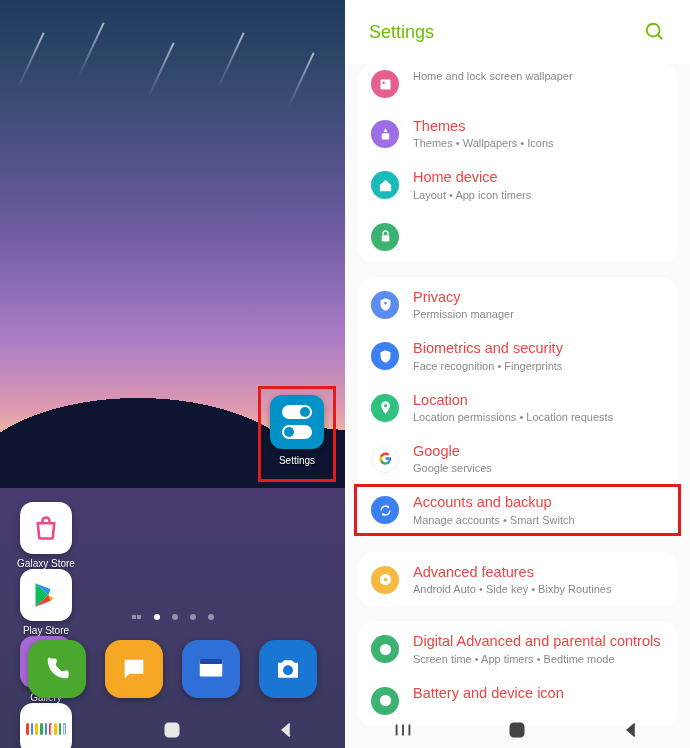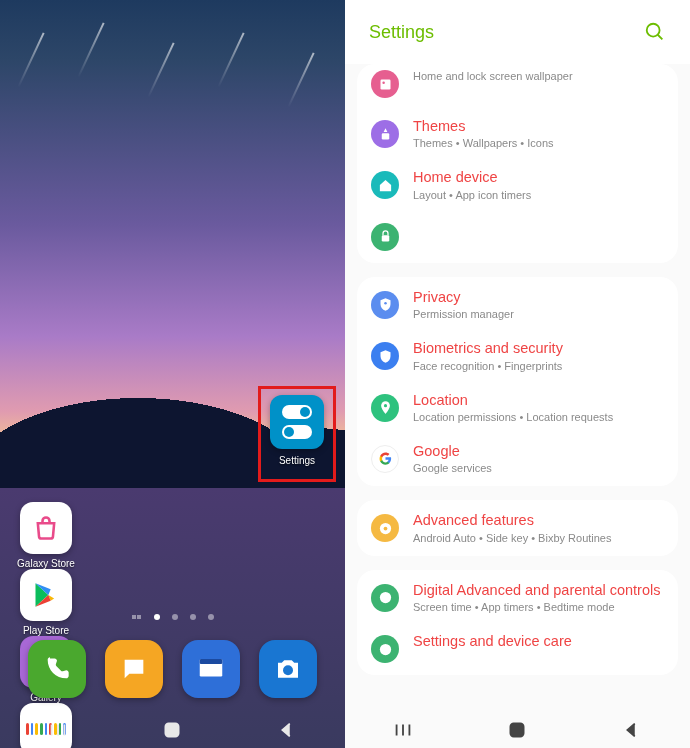--- a/index.html
+++ b/index.html
@@ -285,20 +285,33 @@
               <path fill="#34A853" d="M12 22c2.6 0 4.8-.9 6.3-2.3l-3.2-2.4c-.9.6-2 .9-3.1.9-2.4 0-4.5-1.6-5.2-3.8H3.5v2.5C5.1 19.9 8.3 22 12 22z"></path>
               <path fill="#FBBC05" d="M6.8 14.4c-.2-.6-.3-1.2-.3-1.9s.1-1.3.3-1.9V8.1H3.5C2.8 9.5 2.5 11 2.5 12.5s.3 3 1 4.4l3.3-2.5z"></path>
               <path fill="#EA4335" d="M12 6.2c1.4 0 2.6.5 3.6 1.4l2.7-2.7C16.7 3.3 14.5 2.5 12 2.5 8.3 2.5 5.1 4.6 3.5 7.6l3.3 2.5c.7-2.2 2.8-3.9 5.2-3.9z"></path>
             </svg>
           </div>
           <div class="stext">
             <div class="h">Google</div>
             <div class="s">Google services</div>
           </div>
         </div>
+        <div class="sitem">
+          <div class="sicon c-sync">
+            <svg viewBox="0 0 24 24">
+              <path fill="none" stroke="#fff" stroke-width="2.3" d="M5 12a7 7 0 0 1 12-5M19 12a7 7 0 0 1-12 5"></path>
+              <path d="M16 3l2 4-4 0zM8 21l-2-4 4 0z"></path>
+            </svg>
+          </div>
+          <div class="stext">
+            <div class="h">Accounts and backup</div>
+            <div class="s">Manage accounts  •  Smart Switch</div>
+          </div>
+          <div class="hl"></div>
+        </div>
       </div>
       <div class="sgroup">
         <div class="sitem">
           <div class="sicon c-adv">
             <svg viewBox="0 0 24 24">
               <circle cx="12" cy="12" r="9"></circle>
               <circle cx="12" cy="12" r="3" fill="#f5b942"></circle>
             </svg>
           </div>
           <div class="stext">
@@ -321,21 +334,21 @@
           </div>
         </div>
         <div class="sitem">
           <div class="sicon c-bat">
             <svg viewBox="0 0 24 24">
               <circle cx="12" cy="12" r="9"></circle>
               <path fill="#fff" d="M11 7h2v5h3l-4 5-4-5h3z"></path>
             </svg>
           </div>
           <div class="stext">
-            <div class="h">Settings and device care</div>
+            <div class="h">Battery and device icon</div>
           </div>
         </div>
       </div>
     </div>
 
   <div class="navbar light">
     <svg width="22" height="22" viewBox="0 0 24 24" stroke-width="2">
         <line x1="5" y1="6" x2="5" y2="18"></line>
         <line x1="12" y1="6" x2="12" y2="18"></line>
         <line x1="19" y1="6" x2="19" y2="18"></line>

